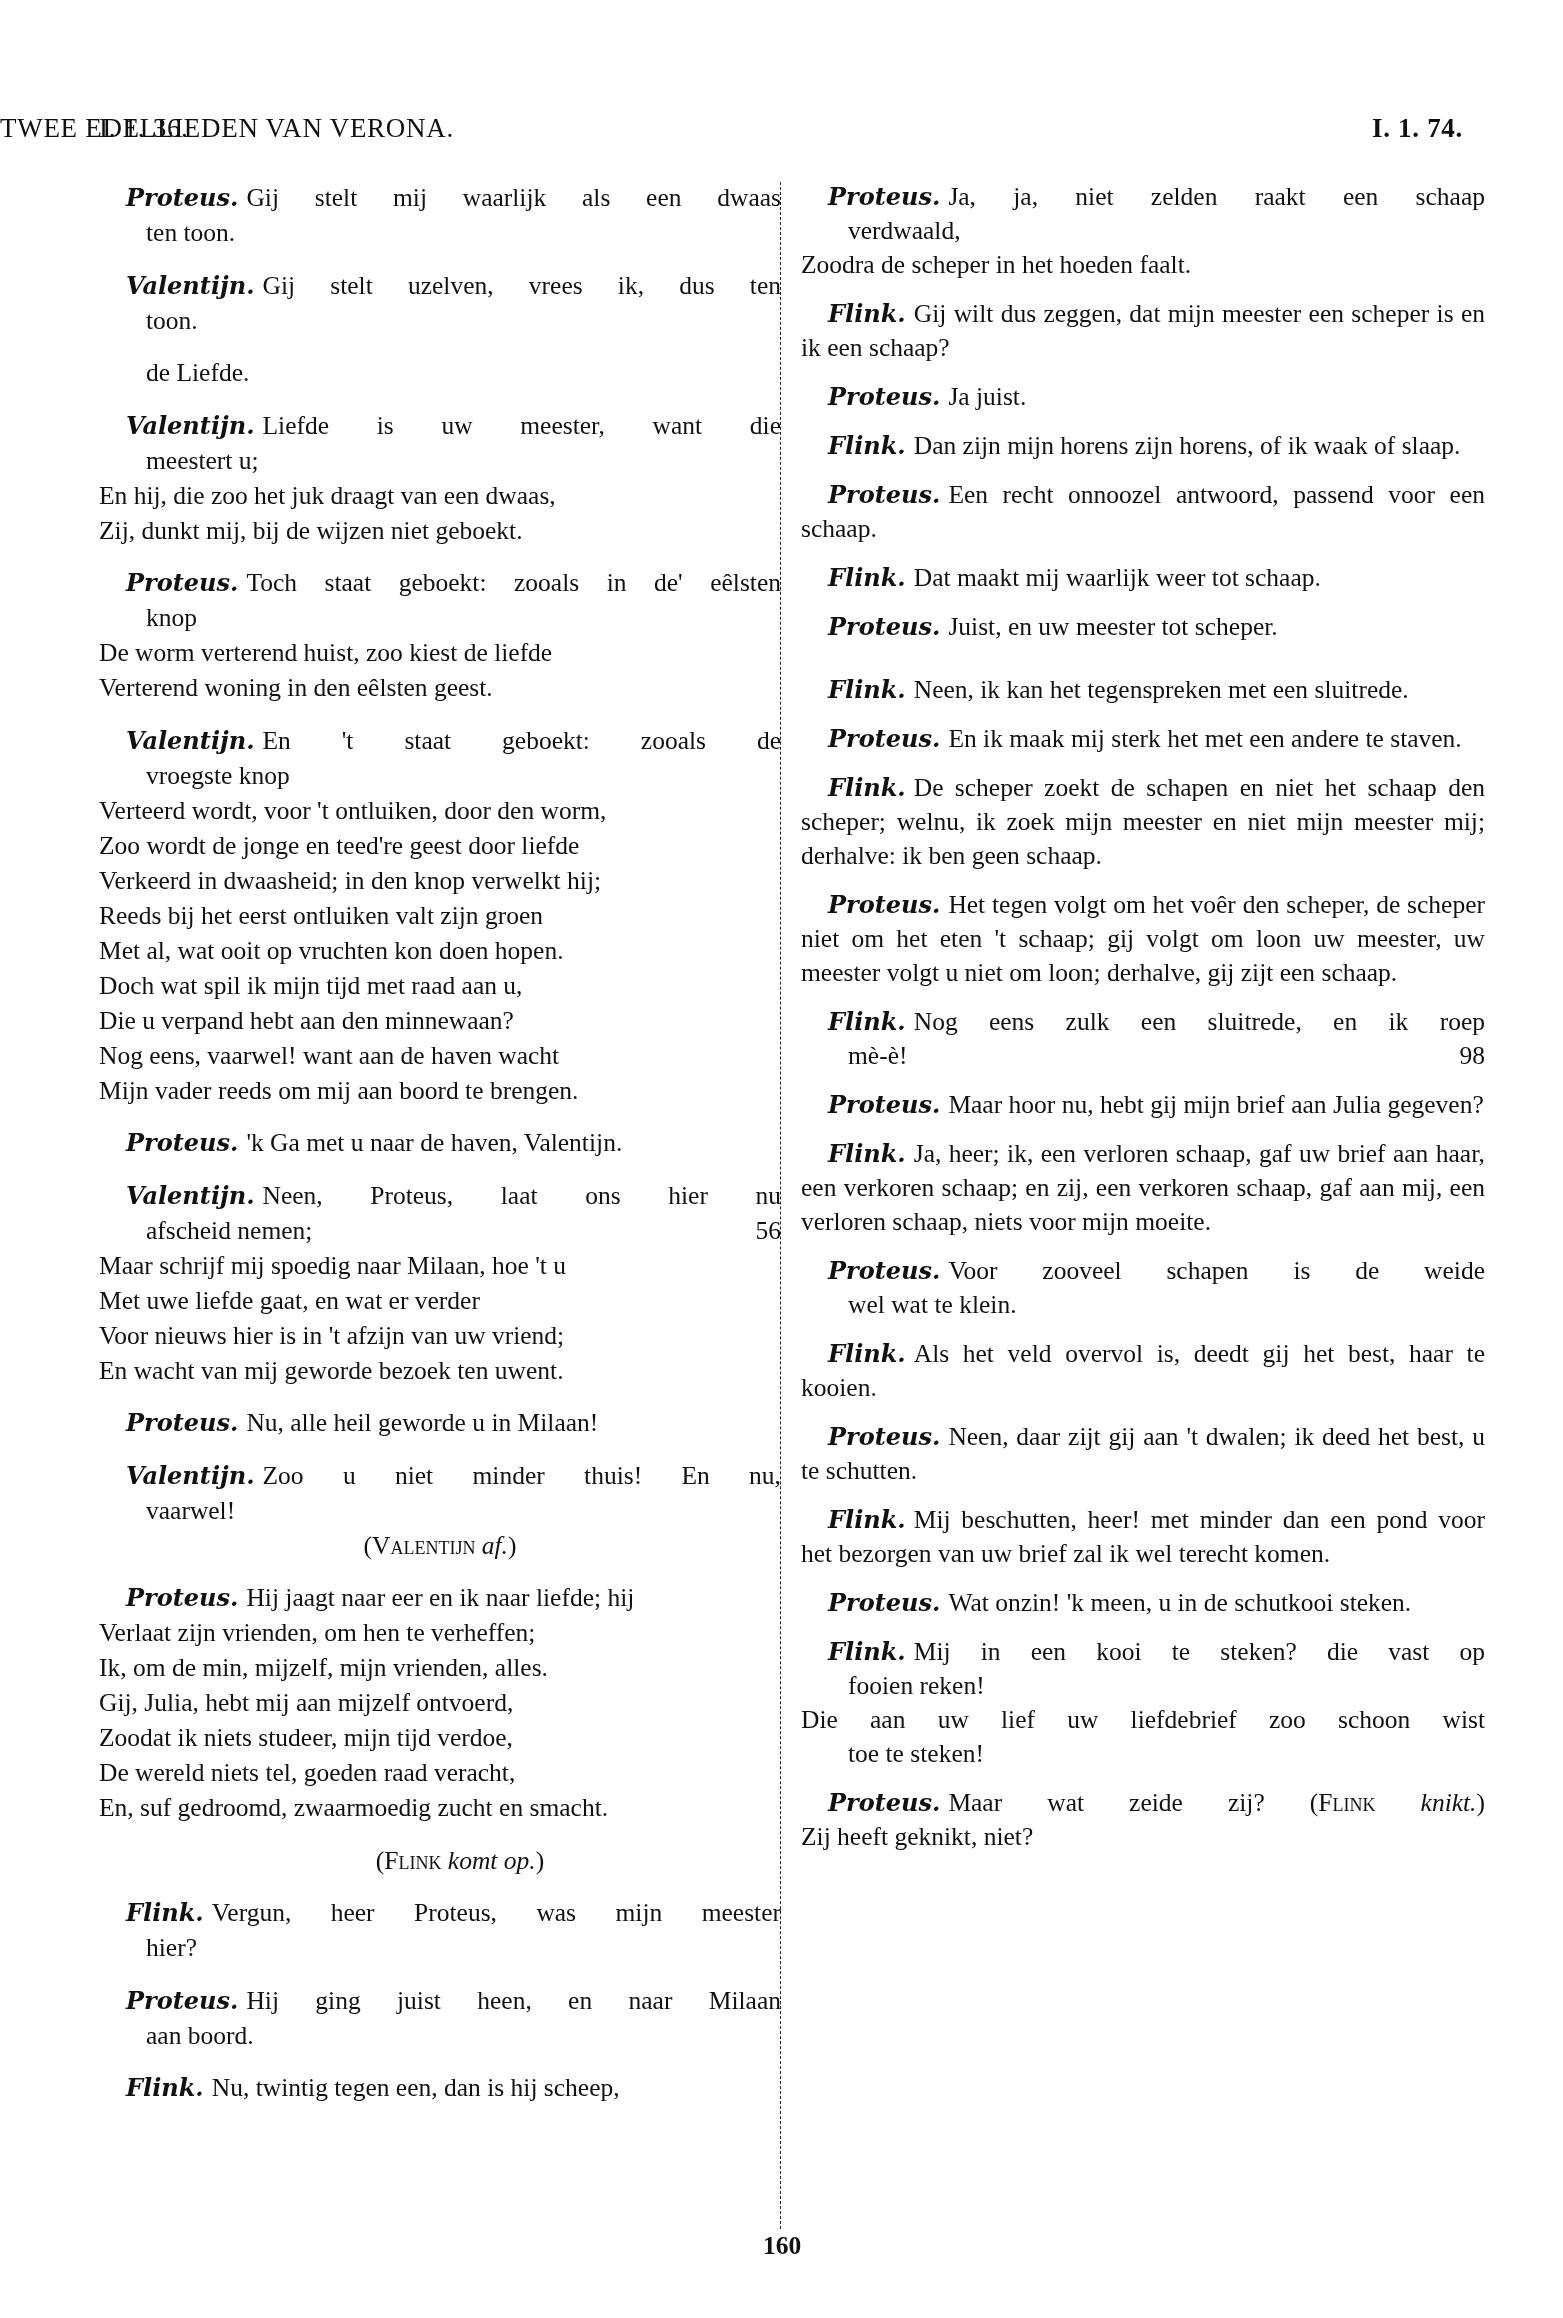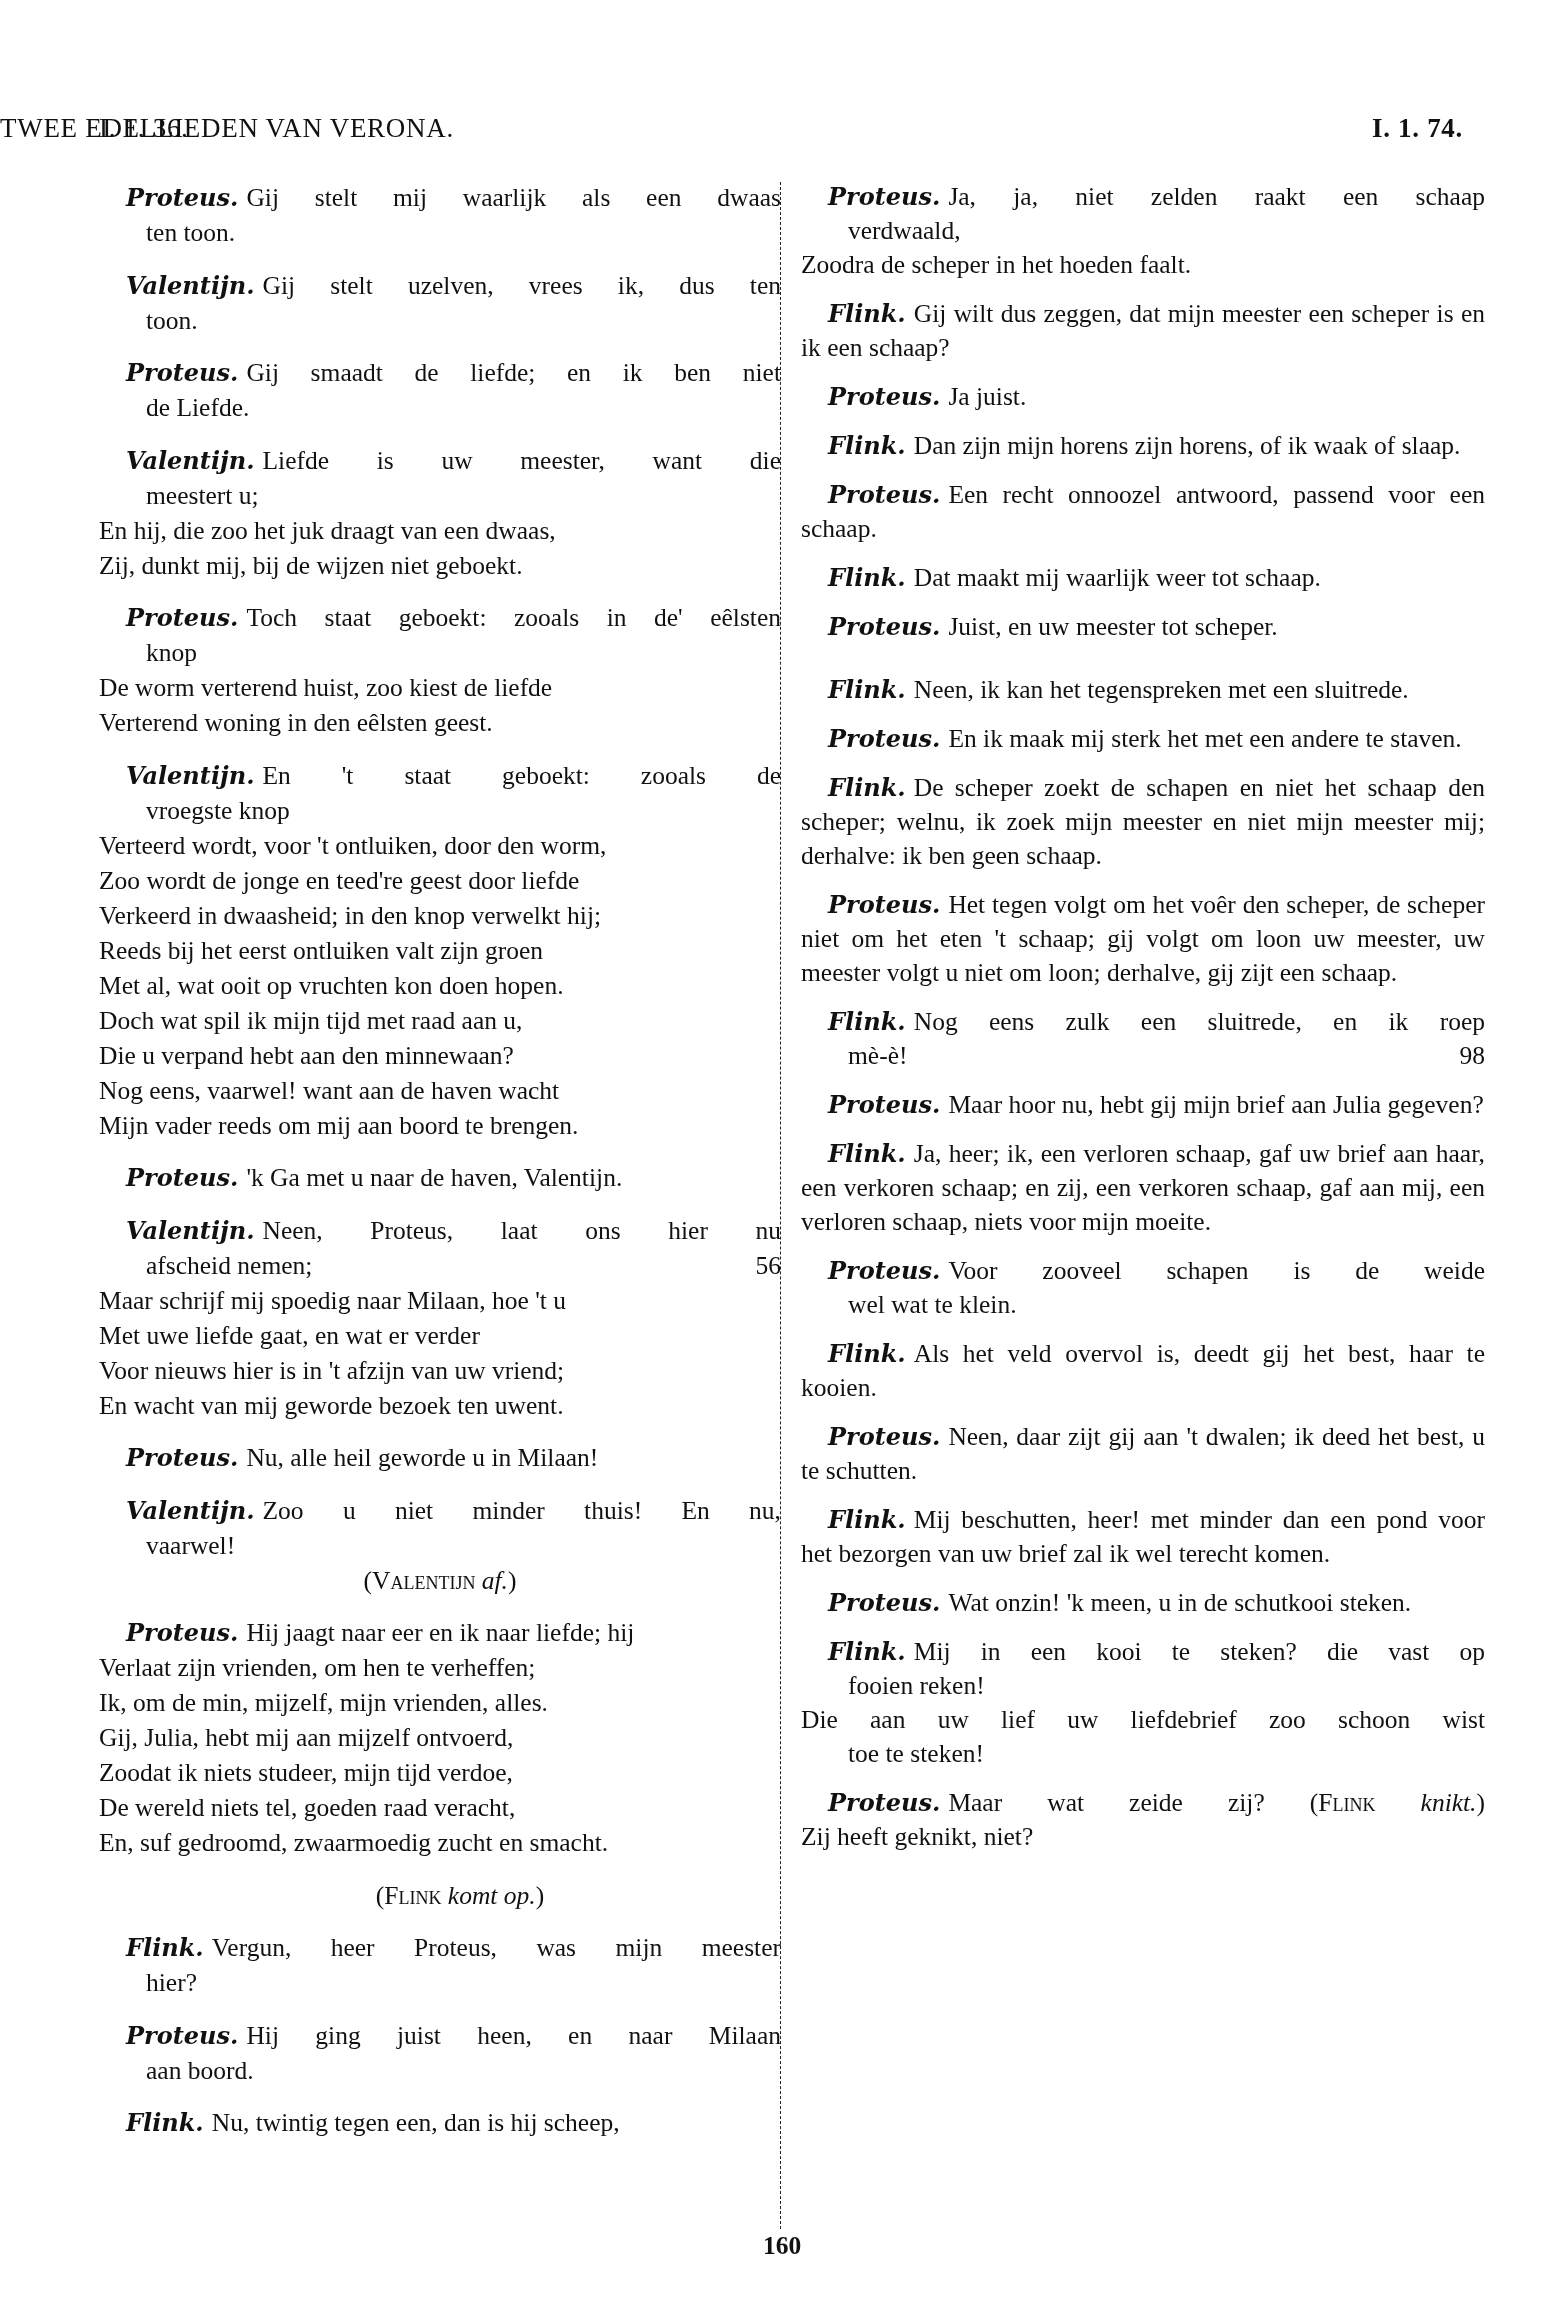--- a/index.html
+++ b/index.html
@@ -39,21 +39,20 @@
 <div class="col col-left" id="colL">
     <div class="speech">
       <span class="line sp-head"><span class="speaker">Proteus.</span><span>Gij stelt mij waarlijk als een dwaas</span></span>
       <span class="line cont"><span>ten toon.</span></span>
     </div>
     <div class="speech">
       <span class="line sp-head"><span class="speaker">Valentijn.</span><span>Gij stelt uzelven, vrees ik, dus ten</span></span>
       <span class="line cont"><span>toon.</span></span>
     </div>
     <div class="speech">
-      <span class="line sp-head"><span class="speaker">Proteus.</span><span>Gij smaadt de liefde; en ik ben niet</span></span>
       <span class="line cont"><span>de Liefde.</span></span>
     </div>
     <div class="speech">
       <span class="line sp-head"><span class="speaker">Valentijn.</span><span>Liefde is uw meester, want die</span></span>
       <span class="line cont"><span>meestert u;</span></span>
       <span class="line">En hij, die zoo het juk draagt van een dwaas,</span>
       <span class="line">Zij, dunkt mij, bij de wijzen niet geboekt.</span>
     </div>
     <div class="speech">
       <span class="line sp-head"><span class="speaker">Proteus.</span><span>Toch staat geboekt: zooals in de' eêlsten</span></span>

